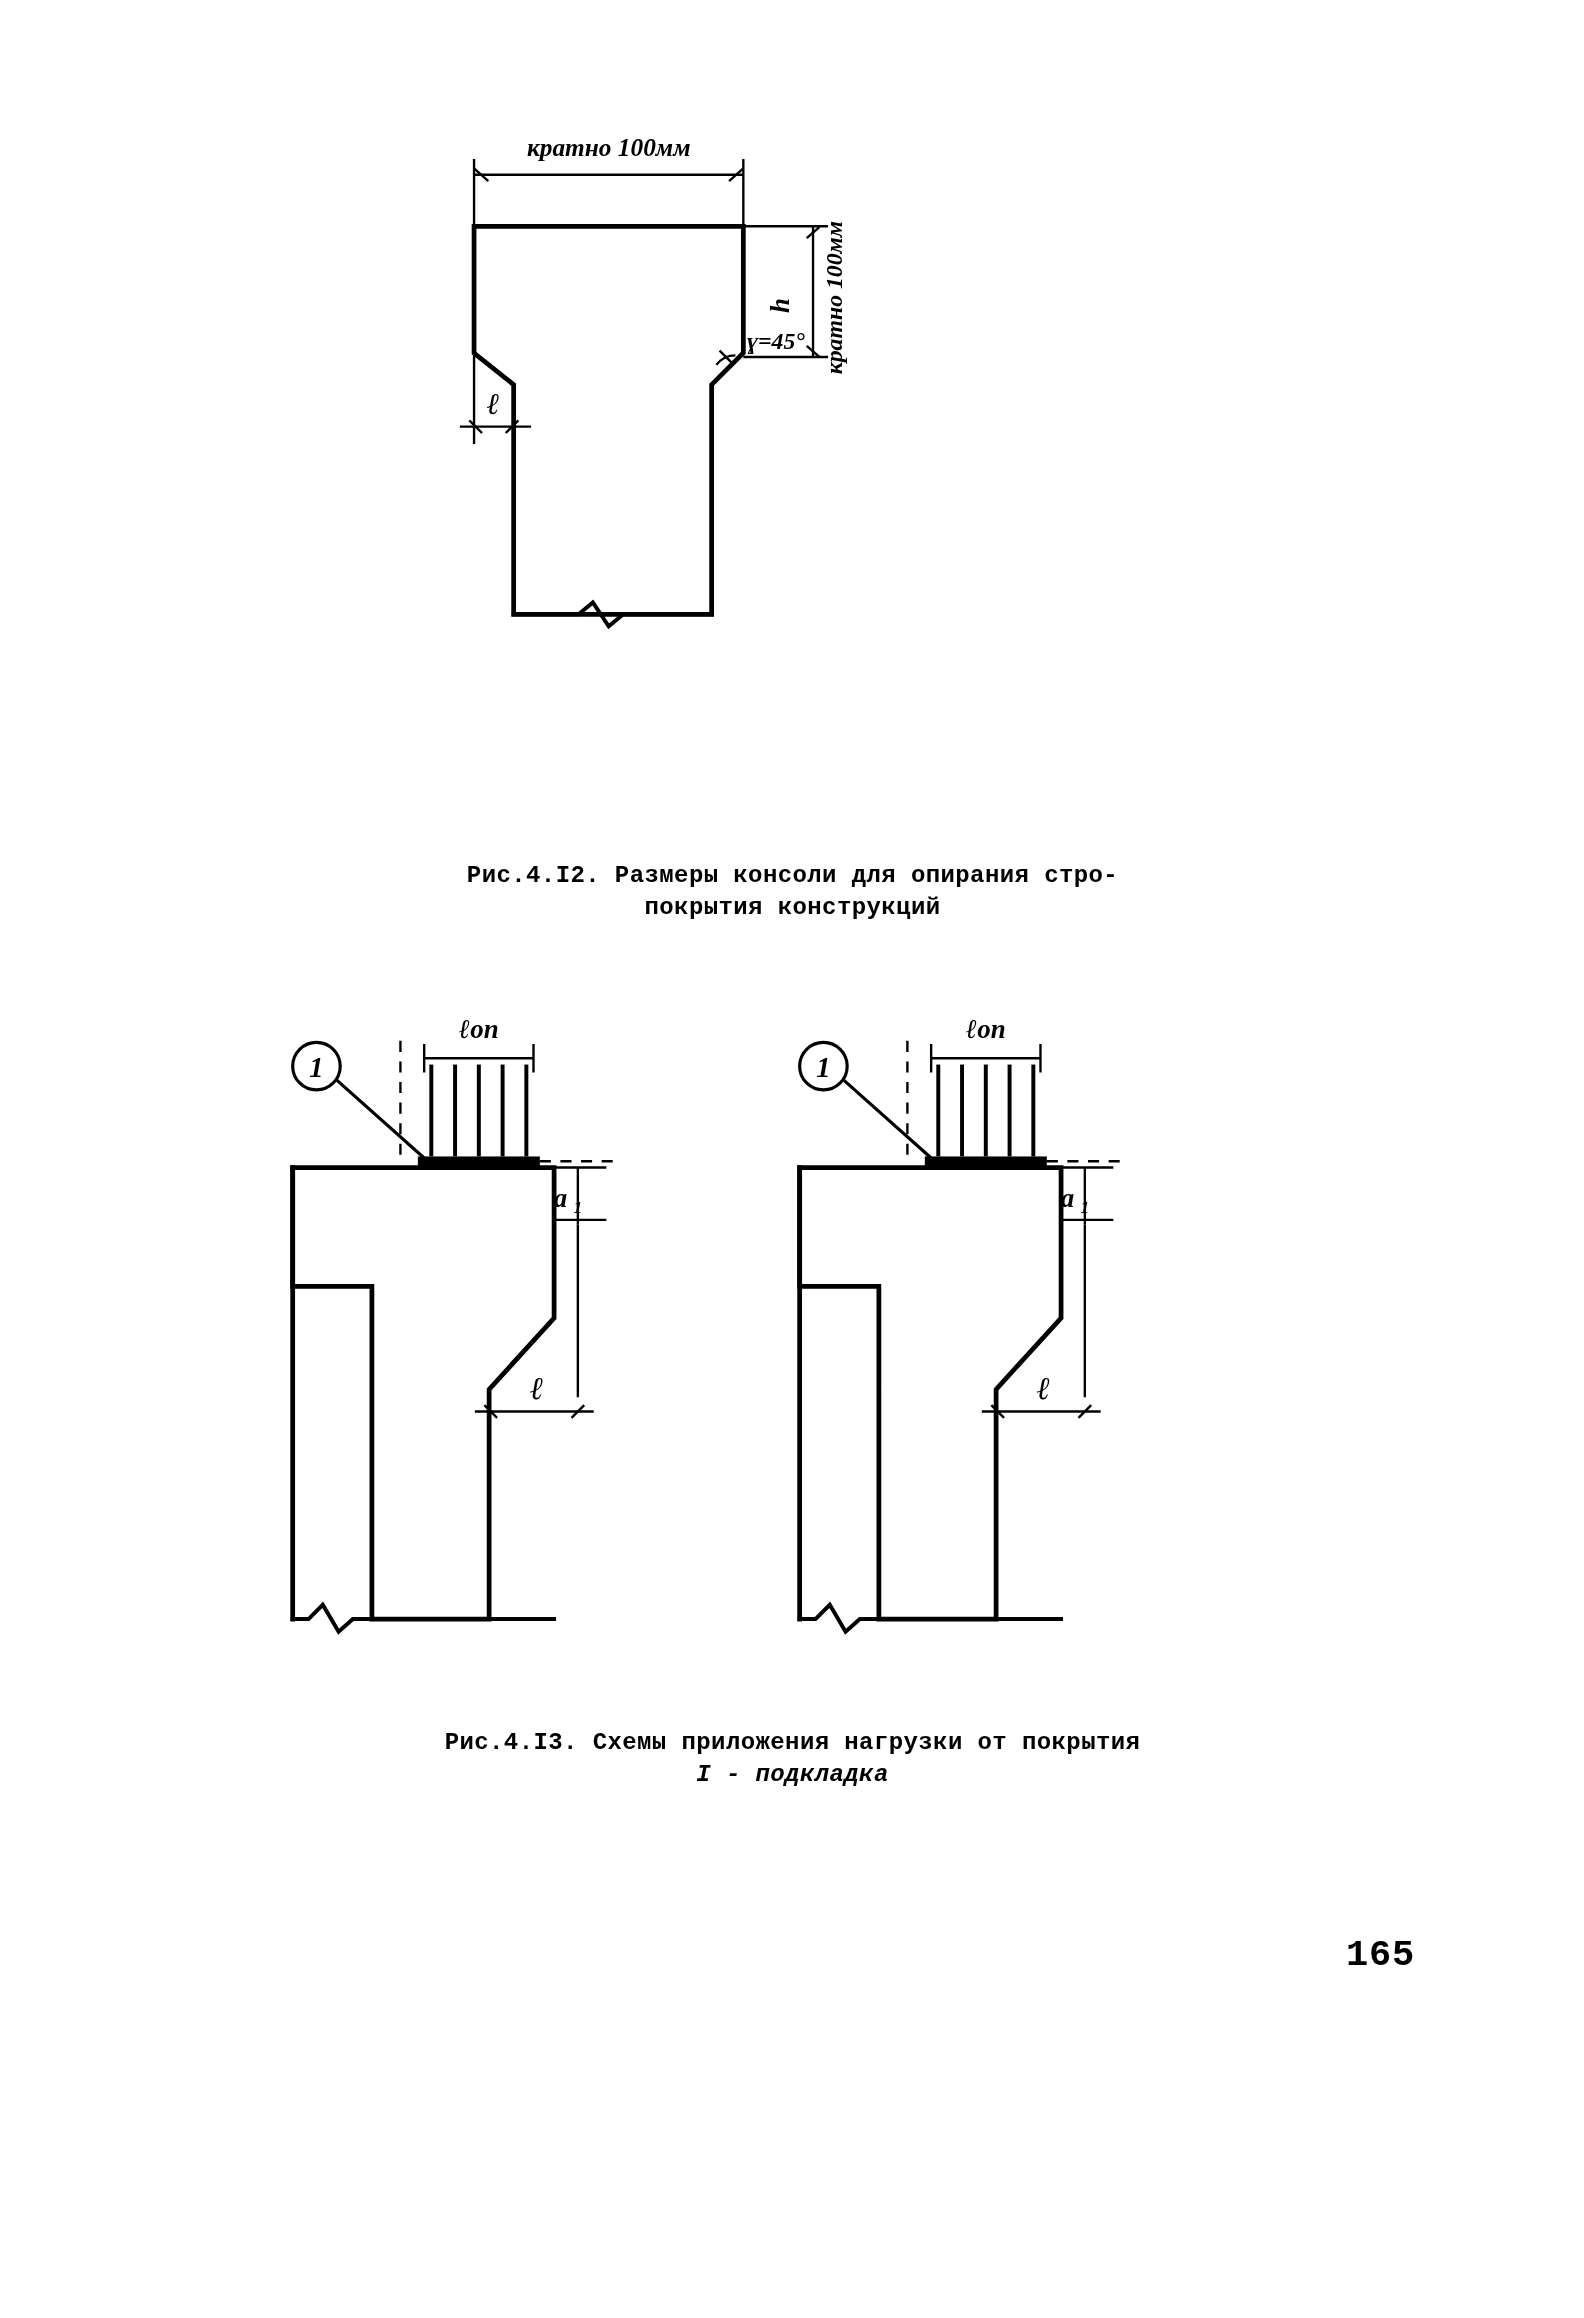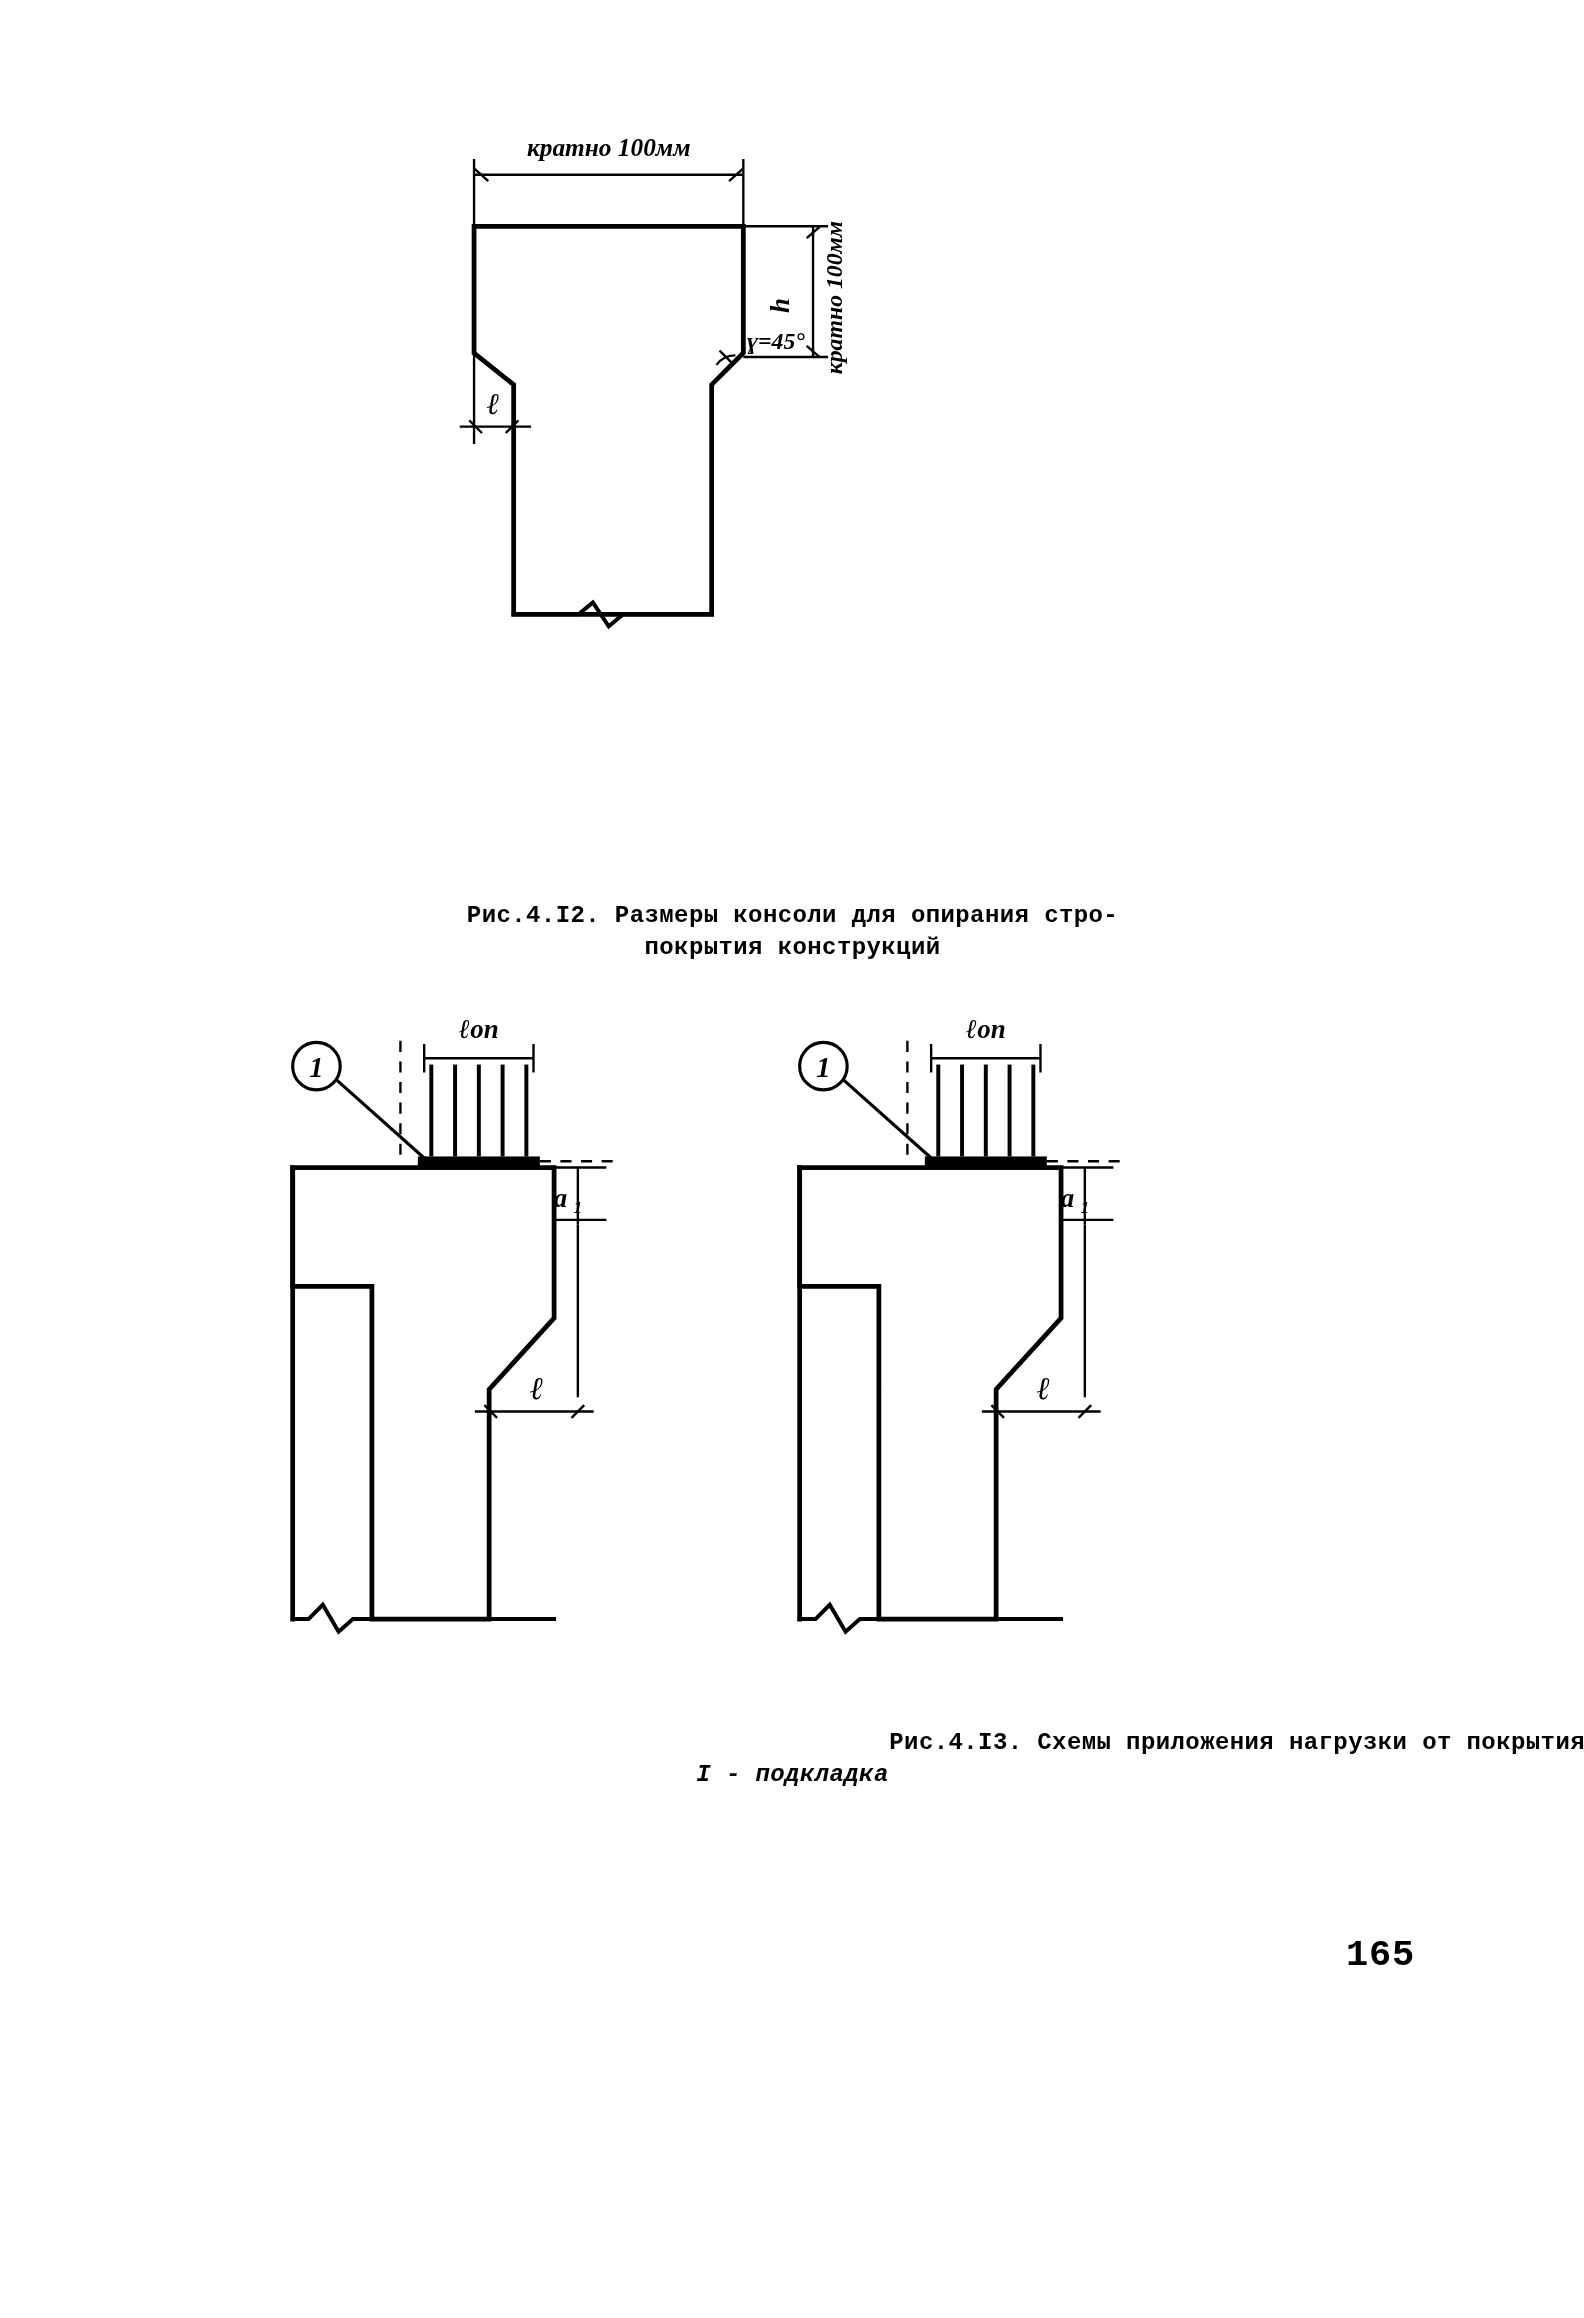--- a/index.html
+++ b/index.html
@@ -45,29 +45,29 @@
     text-align: center;
     font-family: "Liberation Mono", monospace;
     font-weight: bold;
     font-size: 24px;
     letter-spacing: 0.4px;
     line-height: 1.32;
     color: #000;
   }
   #caption-412 {
     left: 0;
-    top: 900px;
+    top: 860px;
   }
   #caption-412 .line1 { display: block; }
   #caption-412 .line2 { display: block; }
   #caption-413 {
     left: 0;
     top: 1727px;
   }
-  #caption-413 .line1 { display: block; text-align: right; }
+  #caption-413 .line1 { display: block; }
   #caption-413 .line2 { display: block; font-weight: bold; font-style: italic; }
 
   .page-number {
     position: absolute;
     right: 170px;
     top: 1934px;
     font-family: "Liberation Mono", monospace;
     font-size: 37px;
     font-weight: bold;
     letter-spacing: 0.8px;

